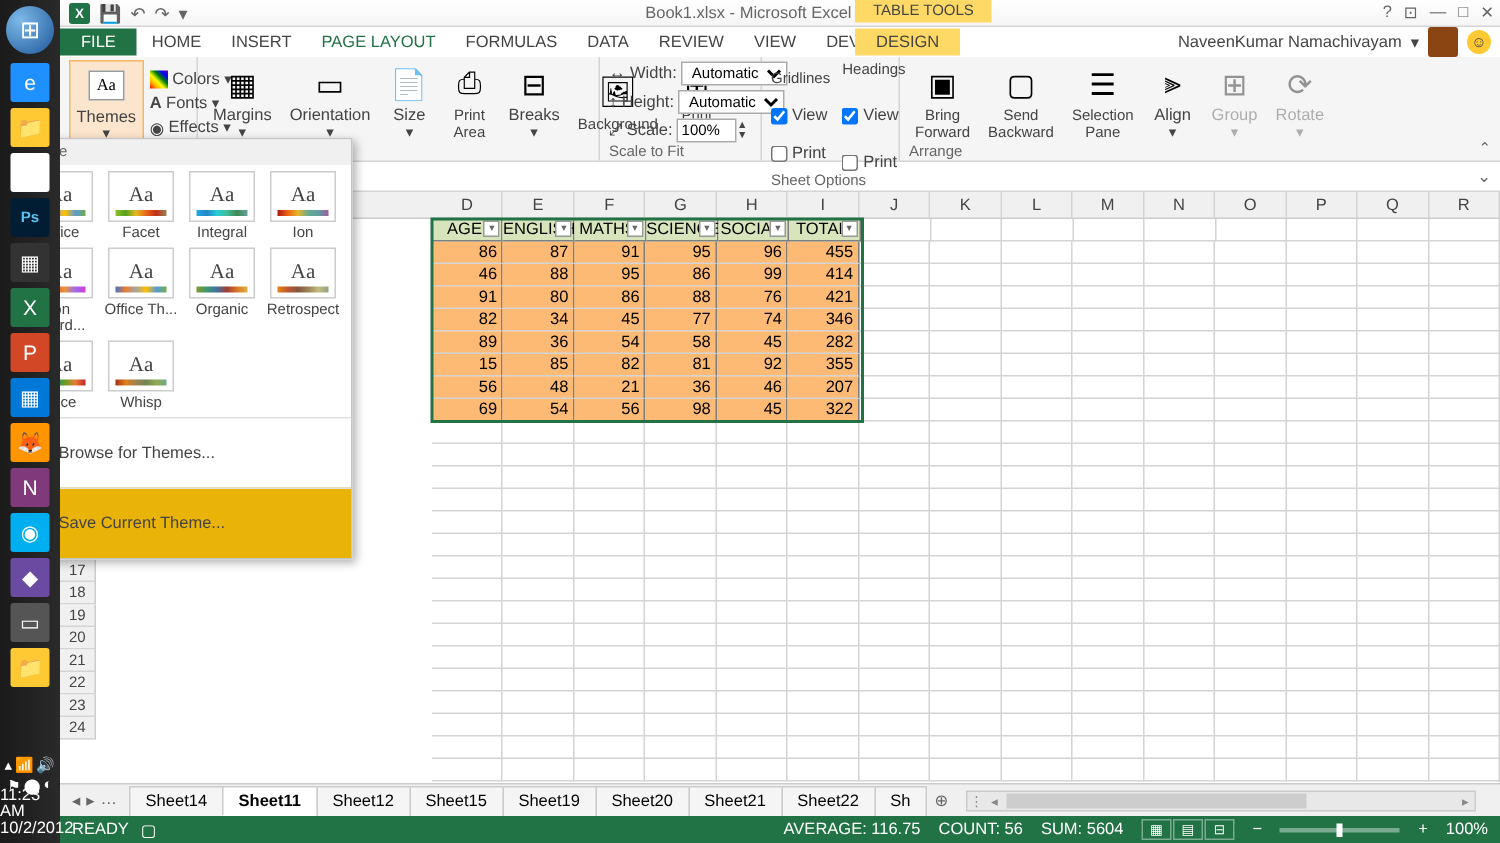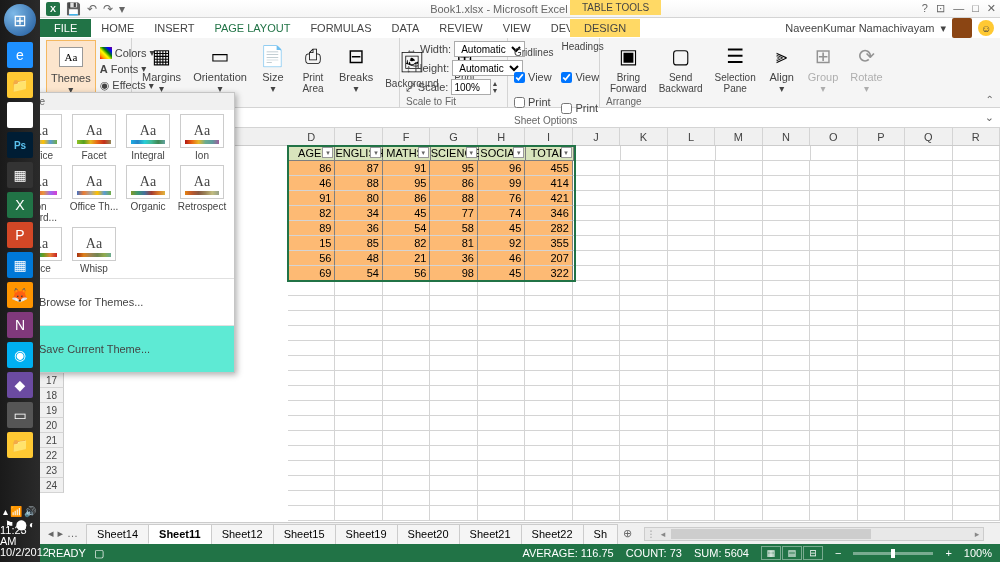--- a/index.html
+++ b/index.html
@@ -62,21 +62,21 @@
 
 .themes-panel{position:absolute;left:10px;top:92px;width:225px;background:#fff;border:1px solid #c5c5c5;box-shadow:2px 2px 6px rgba(0,0,0,0.3);z-index:50}
 .tp-header{padding:3px 8px;background:#f0f0f0;color:#666;font-size:10px}
 .tp-grid{display:flex;flex-wrap:wrap;padding:4px;gap:4px}
 .tp-item{width:50px;display:flex;flex-direction:column;align-items:center;cursor:pointer}
 .tp-thumb{width:44px;height:34px;border:1px solid #ccc;background:#fff;display:flex;flex-direction:column;align-items:center;justify-content:center;position:relative}
 .tp-thumb .aa{font-family:Georgia,serif;font-size:14px;color:#444}
 .tp-thumb .bar{position:absolute;bottom:3px;left:4px;right:4px;height:4px}
 .tp-lbl{font-size:10px;color:#444;text-align:center;margin-top:2px}
 .tp-menu{border-top:1px solid #e0e0e0;padding:16px 8px;display:flex;align-items:center;gap:6px;cursor:pointer;font-size:11px;color:#444}
-.tp-menu:hover,.tp-menu.hover{background:#5eead4}
+.tp-menu:hover,.tp-menu.hover{background:#eab308}
 .tp-menu .mi{width:14px;height:14px;display:inline-block;background:#ddd}
 
 .formula-row{height:20px;border-bottom:1px solid #d4d4d4;display:flex;align-items:center}
 .formula-row .drop{margin-left:auto;padding:0 6px;color:#666}
 
 .grid-area{flex:1;overflow:hidden;position:relative;background:#fff}
 .col-headers{display:flex;height:18px;background:#f0f0f0;border-bottom:1px solid #ccc;position:absolute;left:24px;top:0;right:0}
 .col-h{width:48px;border-right:1px solid #d4d4d4;text-align:center;line-height:18px;font-size:11px;color:#444}
 .row-headers{position:absolute;left:0;top:18px;width:24px}
 .row-h{height:15px;border-bottom:1px solid #d4d4d4;border-right:1px solid #ccc;text-align:center;line-height:15px;font-size:10px;color:#444;background:#f0f0f0}
@@ -813,21 +813,21 @@
         <div class="thumb"></div>
         <span class="tr" style="margin-left:auto">▸</span>
     </div>
   </div>
 
   <div class="statusbar">
     <span>READY</span>
     <span style="margin-left:8px">▢</span>
     <div class="r">
       <span>AVERAGE: 116.75</span>
-      <span>COUNT: 73</span>
+      <span>COUNT: 56</span>
       <span>SUM: 5604</span>
       <div class="view-btns">
         <span>▦</span>
         <span>▤</span>
         <span>⊟</span>
       </div>
       <span>−</span>
       <div class="zoom-slider">
           <div class="h"></div>
         </div>

